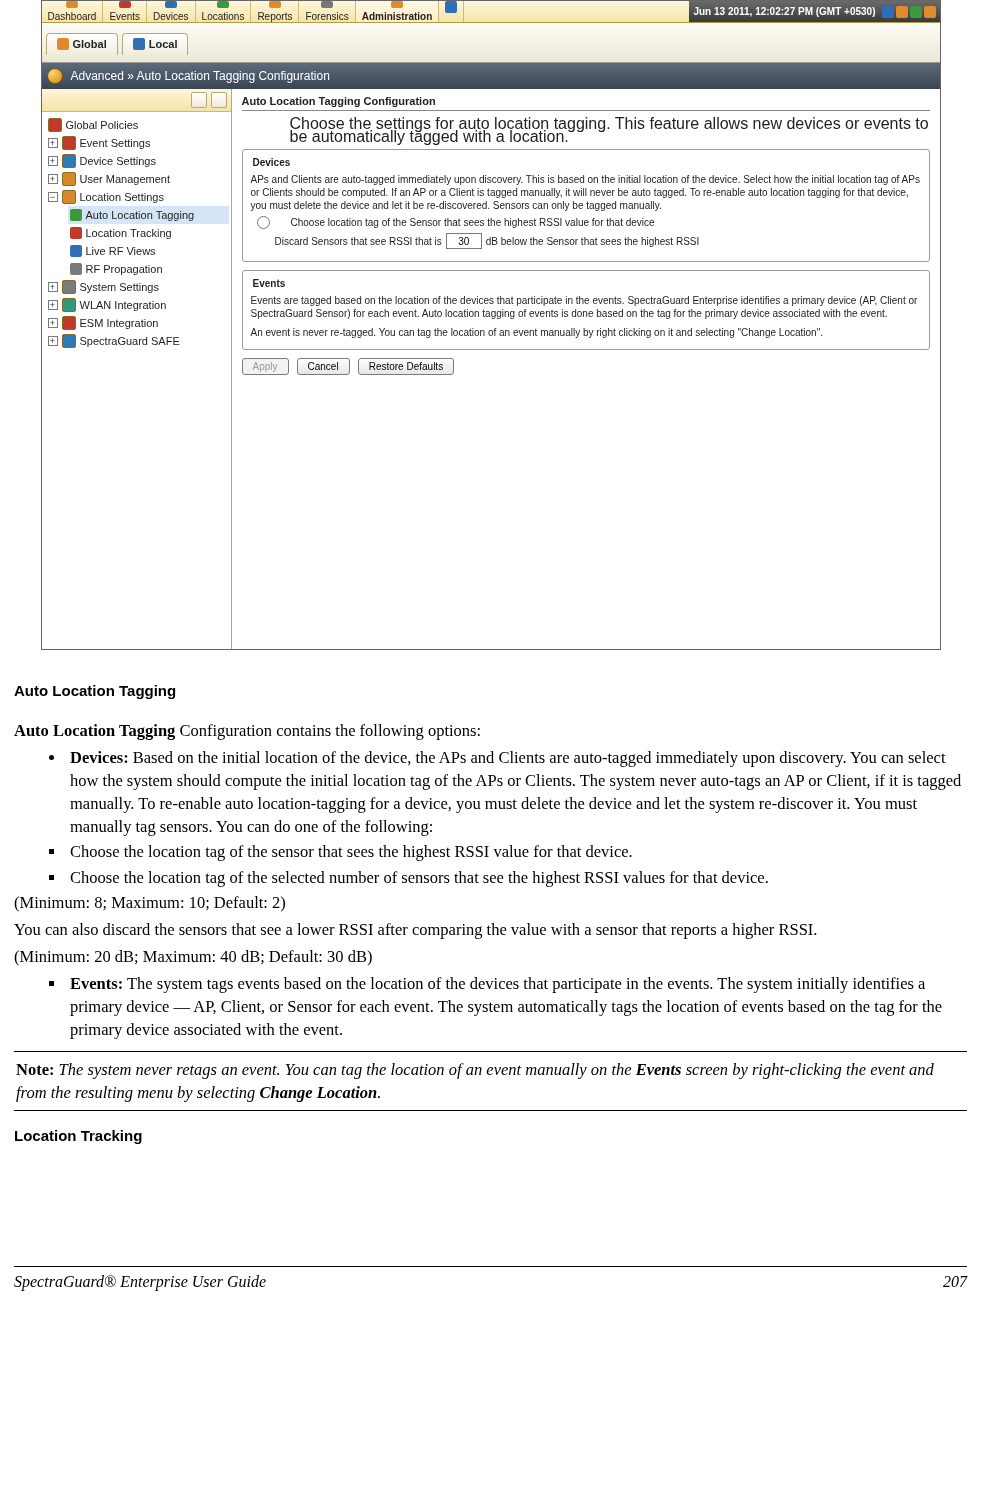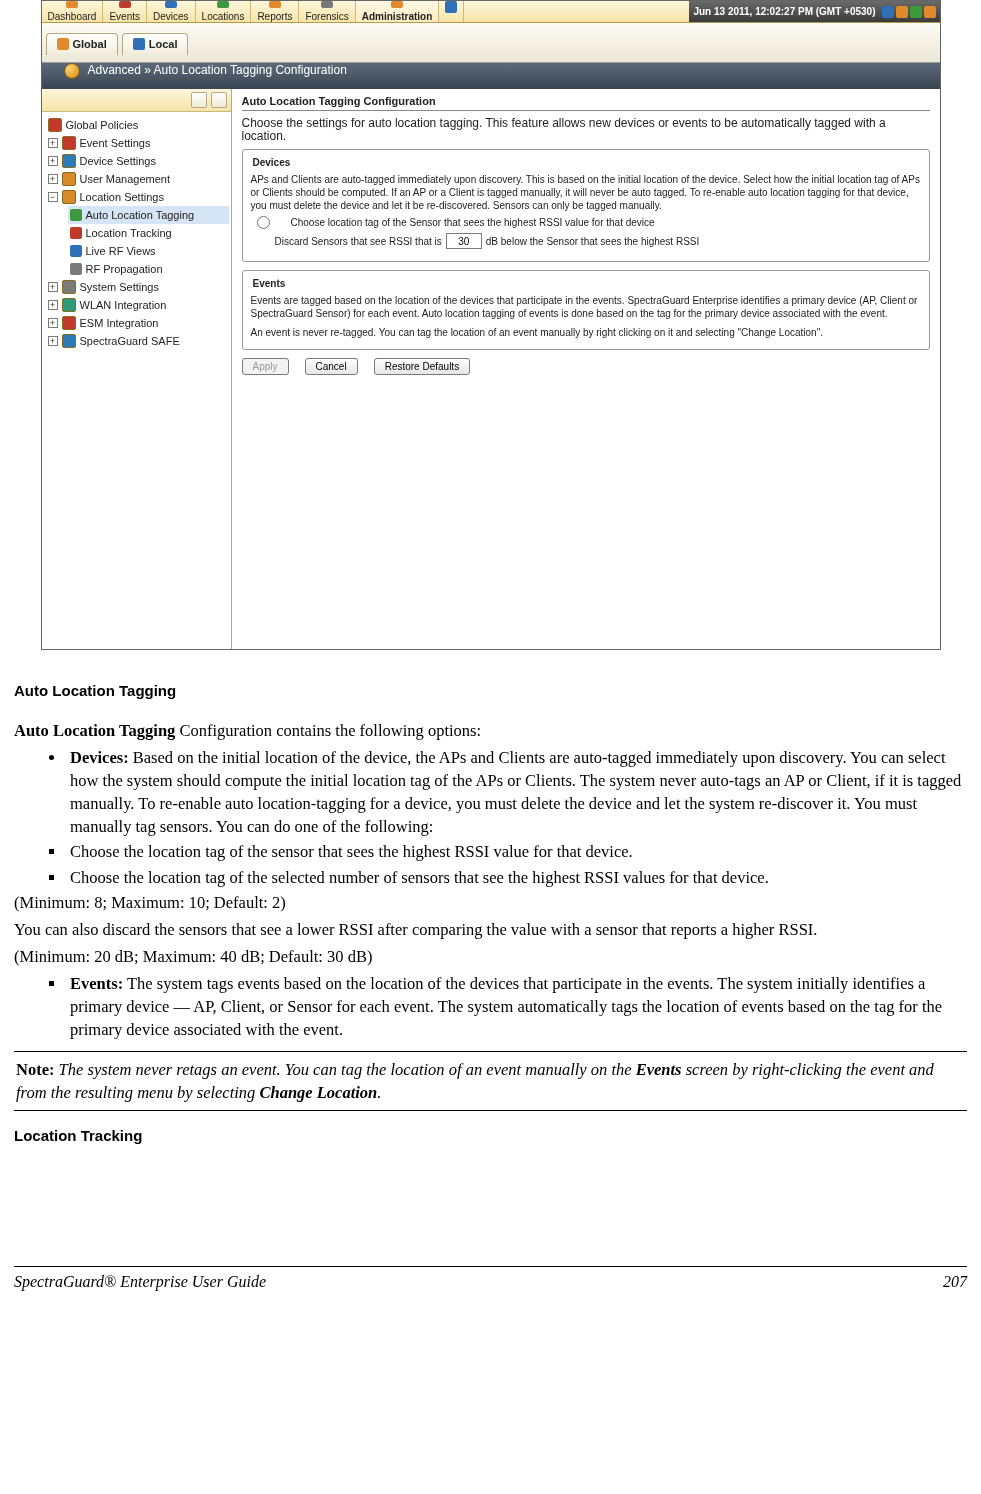--- a/index.html
+++ b/index.html
@@ -93,25 +93,25 @@
     font-weight: bold;
     cursor:pointer;
   }
   .subbar .spacer { flex:1; }
   .mini-ico {
     width:16px; height:16px; border:1px solid #b2a97e; border-radius:2px;
     background:linear-gradient(#fff,#efe9d6); cursor:pointer;
   }
 
   .breadcrumb-bar {
-    display:flex; 
+    display:flex; align-items:center;
     height:26px;
     background: linear-gradient(#5c6a7a, #3a4552);
     color:#fff;
-    padding-left:22px;
+    padding-left:5px;
     gap:8px;
   }
   .breadcrumb-bar .bc-circle{
     width:16px;height:16px;border-radius:50%;
     background: radial-gradient(circle at 30% 30%, #ffd27a, #d48806);
     border:1px solid #7a5c12;
   }
   .breadcrumb-bar .bc-text{ font-size:12px; }
 
   .app-body { display:flex; min-height:560px; }
@@ -168,21 +168,21 @@
     flex:1;
     padding: 6px 10px 10px 10px;
     background:#fff;
     overflow:hidden;
   }
   .panel-title{
     font-weight:bold; font-size:11px;
     border-bottom:1px solid #8a8a8a;
     padding-bottom:3px; margin-bottom:6px;
   }
-  .panel-desc{ font-size:12px; margin-bottom:6px; line-height:13px;}
+  .panel-desc{ font-size:16px; margin-bottom:6px; line-height:13px;margin-left:48px;}
   .fieldset{
     border:1px solid #9a9a9a; border-radius:3px;
     padding: 6px 8px 10px 8px; margin-bottom:8px;
     font-size:10px; line-height:13px;
   }
   .fieldset > .legend{
     font-weight:bold; margin:-12px 0 4px -2px;
     background:#fff; display:inline-block; padding:0 4px;
   }
   .radio-row{ display:flex; align-items:center; gap:19px; margin:4px 0 2px 6px;}
@@ -191,21 +191,21 @@
     width:36px; height:16px; font-size:10px; border:1px solid #7a7a7a;
     background:#fff; text-align:center;
   }
   .indent-row{ margin:4px 0 2px 24px; display:flex; align-items:center; gap:4px;}
   .btn{
     border:1px solid #7a7a7a; border-radius:3px;
     background:linear-gradient(#fff,#e6e6e6);
     padding:2px 10px; font-size:10px; cursor:pointer;
   }
   .btn.disabled{ color:#9a9a9a; cursor:default; background:#f2f2f2;}
-  .btn-row{ display:flex; gap:16px; margin-top:6px;}
+  .btn-row{ display:flex; gap:8px; margin-top:6px;}
 
   
   .doc-body { padding: 0 4px; font-size: 16.5px; line-height:1.40; }
   .h-bold { font-family: Arial, Helvetica, sans-serif; font-weight:bold; font-size:15px; margin: 14px 0 18px 0;}
   .para { margin-bottom: 4px; }
   ul.bullets { list-style: disc; padding-left: 52px; margin:4px 0 2px 0;}
   ul.bullets > li { padding-left:4px; margin-bottom:2px;}
   ul.squares { list-style: square; padding-left: 52px; margin:2px 0;}
   ul.squares > li { padding-left:4px; margin-bottom:2px;}
   .note-block{

